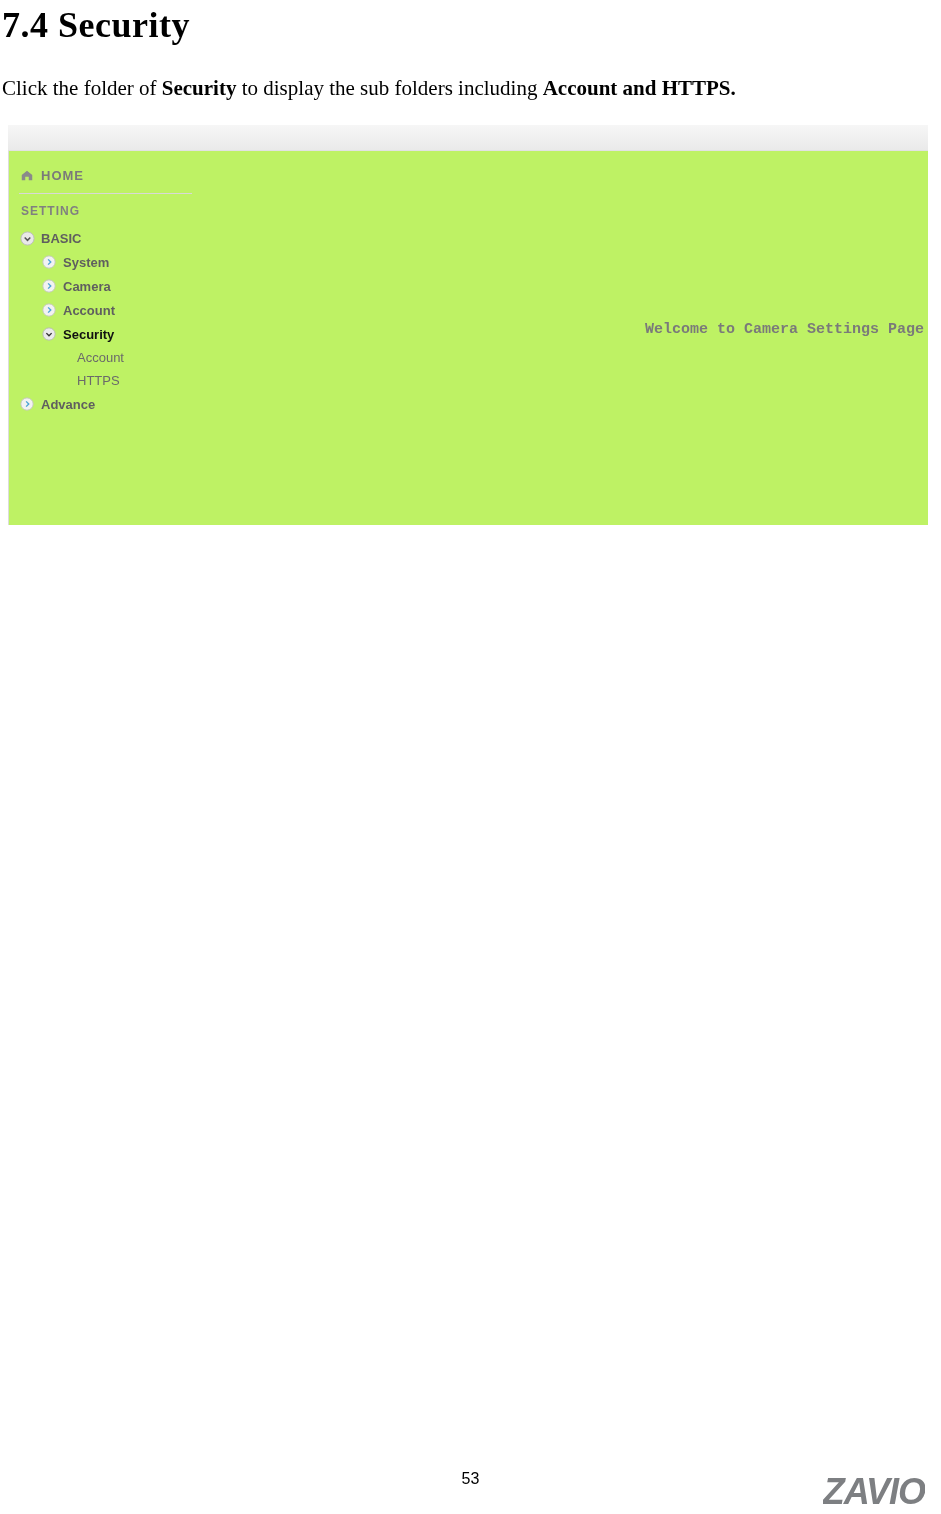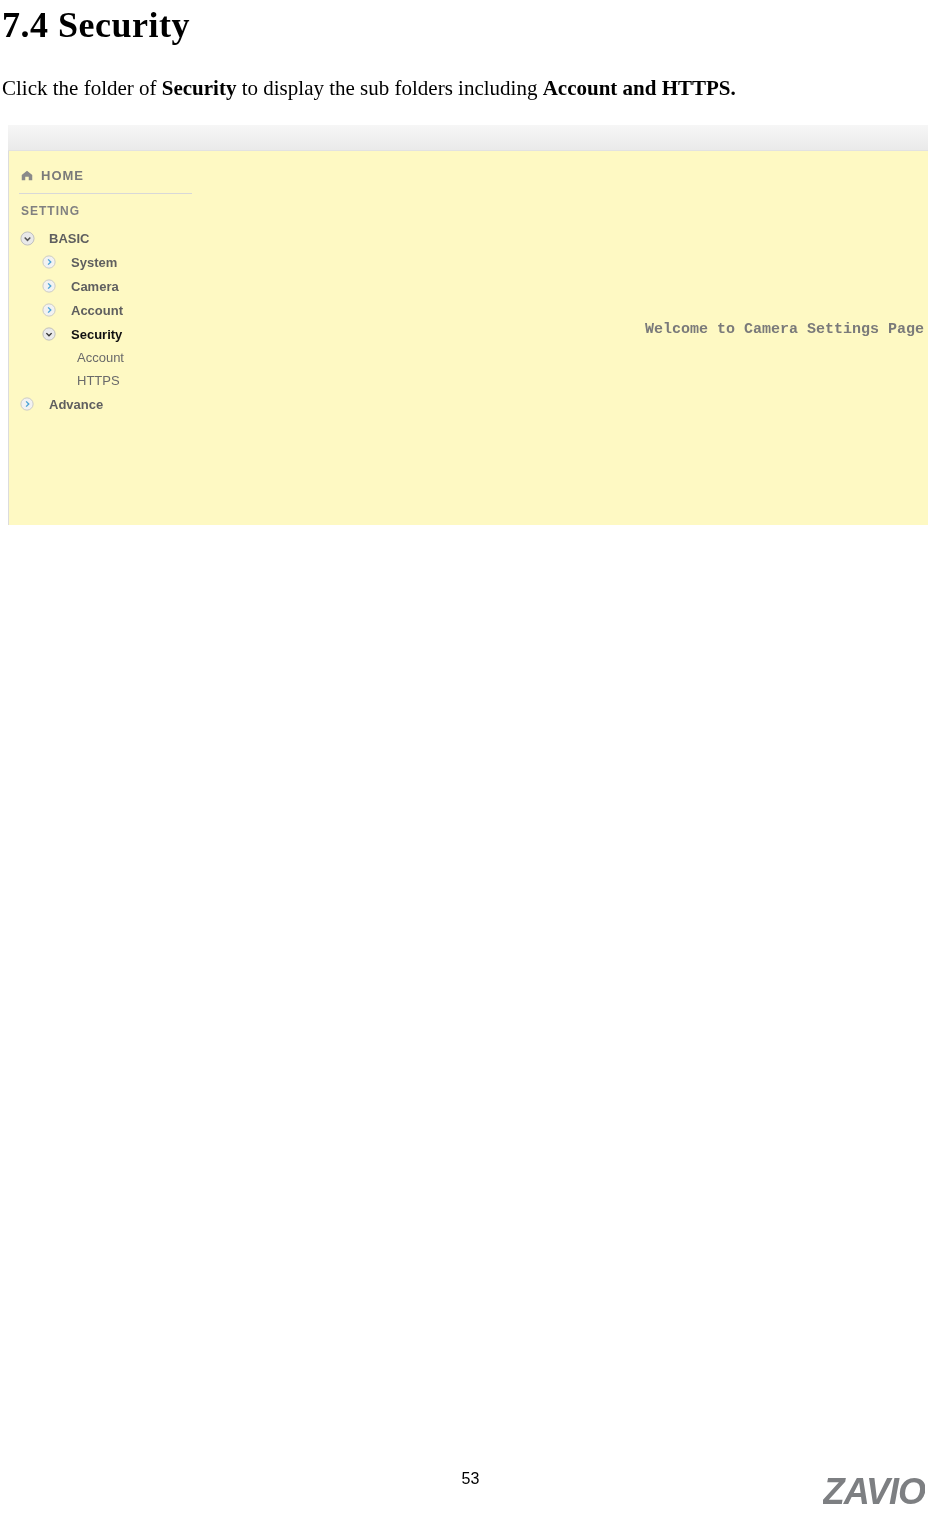--- a/index.html
+++ b/index.html
@@ -32,21 +32,21 @@
     line-height: 1.4;
     font-family: "Times New Roman", Times, serif;
   }
   .intro-line .bold { font-weight: bold; }
 
   .screenshot {
     margin-top: 22px;
     margin-left: 8px;
     width: 920px;
     height: 400px;
-    background: #fef9c3;
+    background: #bef264;
     position: relative;
     font-family: Arial, Helvetica, sans-serif;
   }
   .ss-topbar {
     position: absolute;
     top: 0; left: 0; right: 0;
     height: 26px;
     background: linear-gradient(#f6f6f6, #eaeaea);
     border-bottom: 1px solid #e2e2e2;
   }
@@ -82,21 +82,21 @@
     font-size: 12px;
     color: #808080;
     letter-spacing: 1px;
     margin: 6px 0 8px 2px;
     font-weight: bold;
   }
   .tree { font-size: 13px; color: #5f5f5f; }
   .tree-row {
     display: flex;
     align-items: center;
-    gap: 14px;
+    gap: 6px;
     padding: 4px 0;
   }
   .tree-row.level1 { padding-left: 0px; font-weight: bold; }
   .tree-row.level2 { padding-left: 22px; }
   .tree-row.level2 .txt { font-weight: bold; }
   .tree-row.level2.selected .txt { color: #111; font-weight: bold; }
   .tree-row.level3 { padding-left: 58px; }
   .tree-row.level3 .txt { font-weight: normal; color: #6a6a6a; }
 
   .icon {

